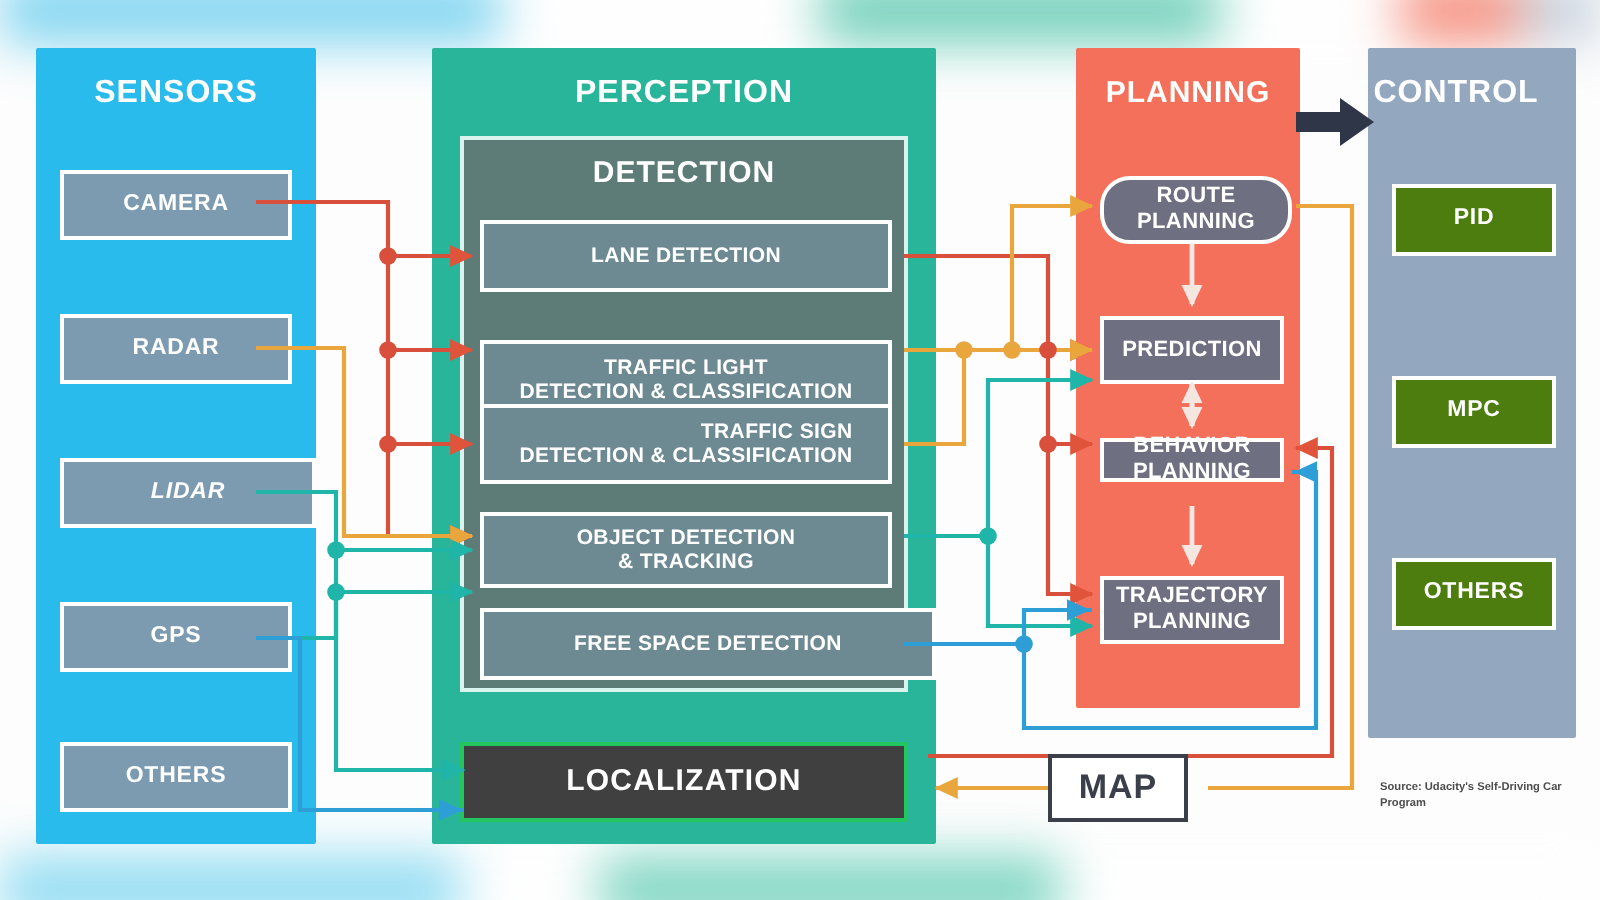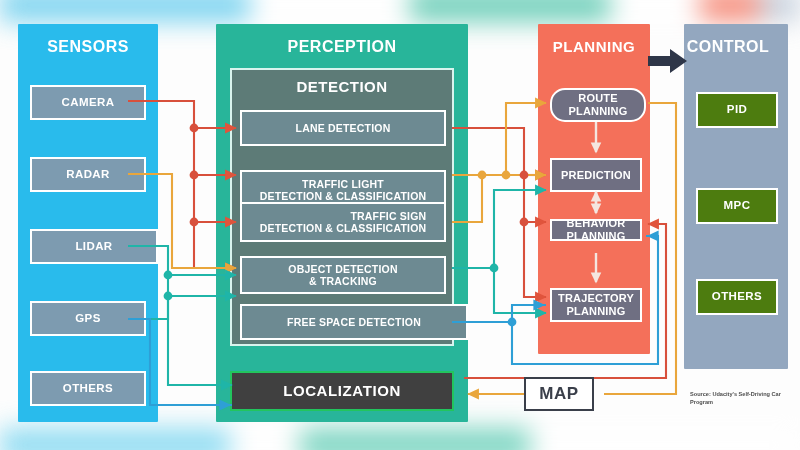--- a/index.html
+++ b/index.html
@@ -153,21 +153,21 @@
   </svg>
 
   <div class="panel-title" style="top:38px;left:18px;width:140px;font-size:16px;">SENSORS</div>
 
   <div class="node sensor-node" style="left:30px;top:85px;width:116px;height:35px;">
     <span>CAMERA</span>
     </div>
   <div class="node sensor-node" style="left:30px;top:157px;width:116px;height:35px;">
     <span>RADAR</span>
     </div>
-  <div class="node sensor-node" style="left:30px;top:229px;width:128px;height:35px;">
+  <div class="node sensor-node" style="left:30px;top:229px;width:128px;height:35px;font-style:italic;">
     <span>LIDAR</span>
     </div>
   <div class="node sensor-node" style="left:30px;top:301px;width:116px;height:35px;">
     <span>GPS</span>
     </div>
   <div class="node sensor-node" style="left:30px;top:371px;width:116px;height:35px;">
     <span>OTHERS</span>
     </div>
 
   <div class="panel-title" style="top:38px;left:216px;width:252px;font-size:16px;">PERCEPTION</div>

